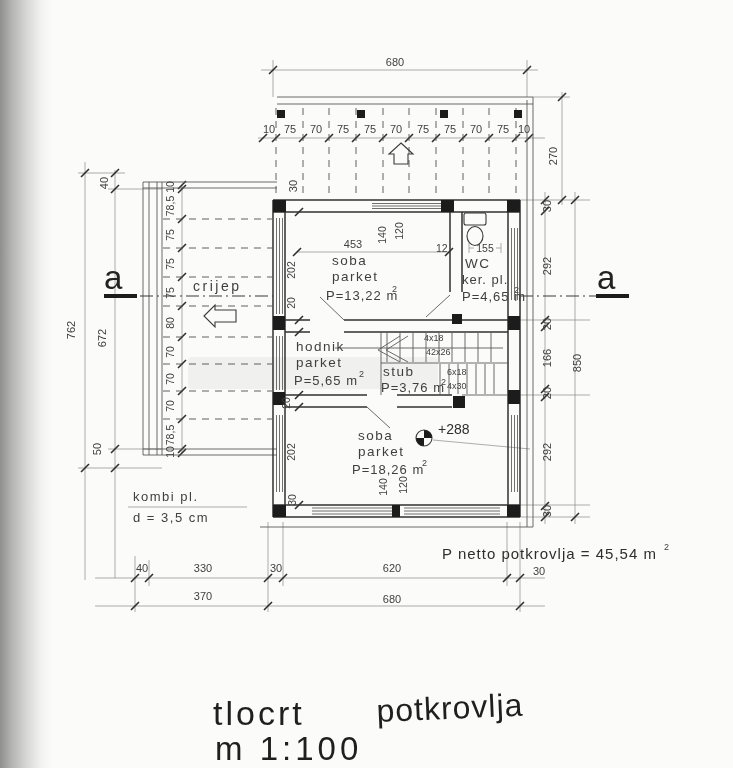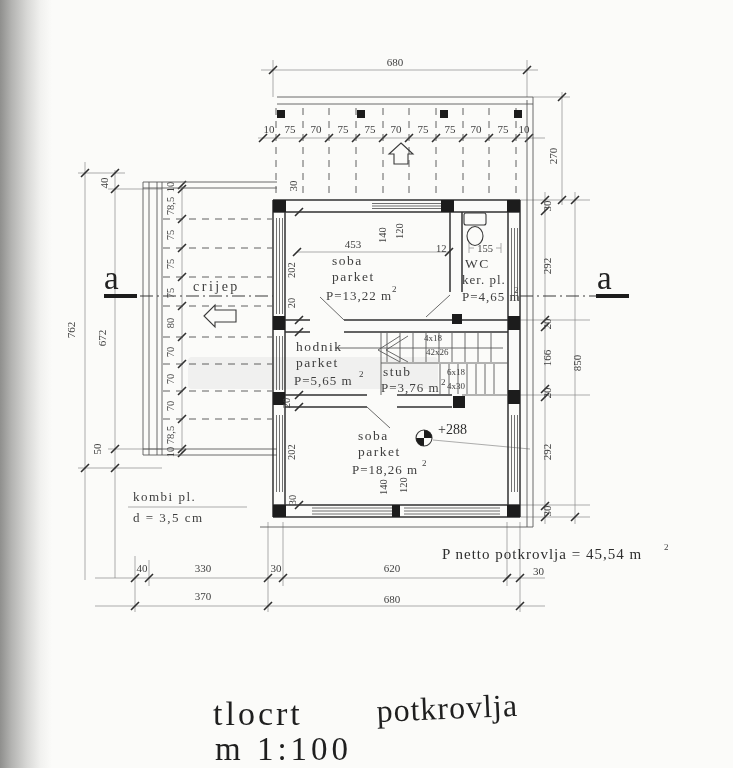--- a/index.html
+++ b/index.html
@@ -1,17 +1,17 @@
 <!DOCTYPE html>
 <html><head>
 <meta charset="utf-8">
 <style>
   html,body{margin:0;padding:0;background:#fff;}
   .page{position:relative;width:733px;height:768px;background:#fbfbf9;overflow:hidden;
-        font-family:Liberation Serif, serif;}
+        font-family:Liberation Sans, sans-serif;}
   .edge{position:absolute;left:0;top:0;bottom:0;width:52px;
         background:linear-gradient(90deg,#8f8f8d 0%,#b3b3b1 22%,#d8d8d6 52%,#f1f1ef 78%,#fbfbf9 100%);}
   svg{position:absolute;left:0;top:0;}
   text{fill:#3f3f3f;}
   .dim{font-size:11px;}
   .dims{font-size:10.5px;}
   .room{font-size:13.5px;letter-spacing:1.5px;}
   .area{font-size:13px;letter-spacing:1px;}
   .sup{font-size:9px;}
   .note{font-size:9px;}

